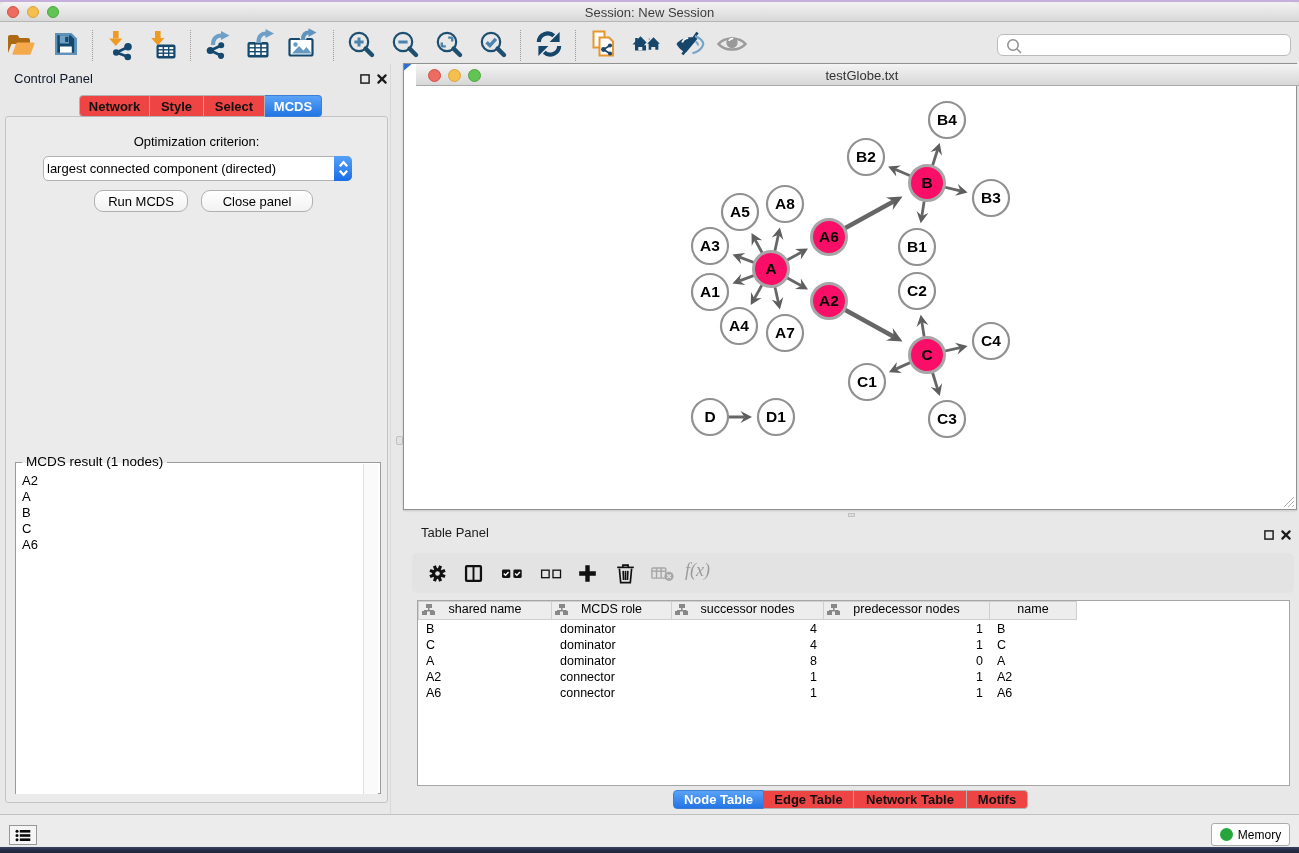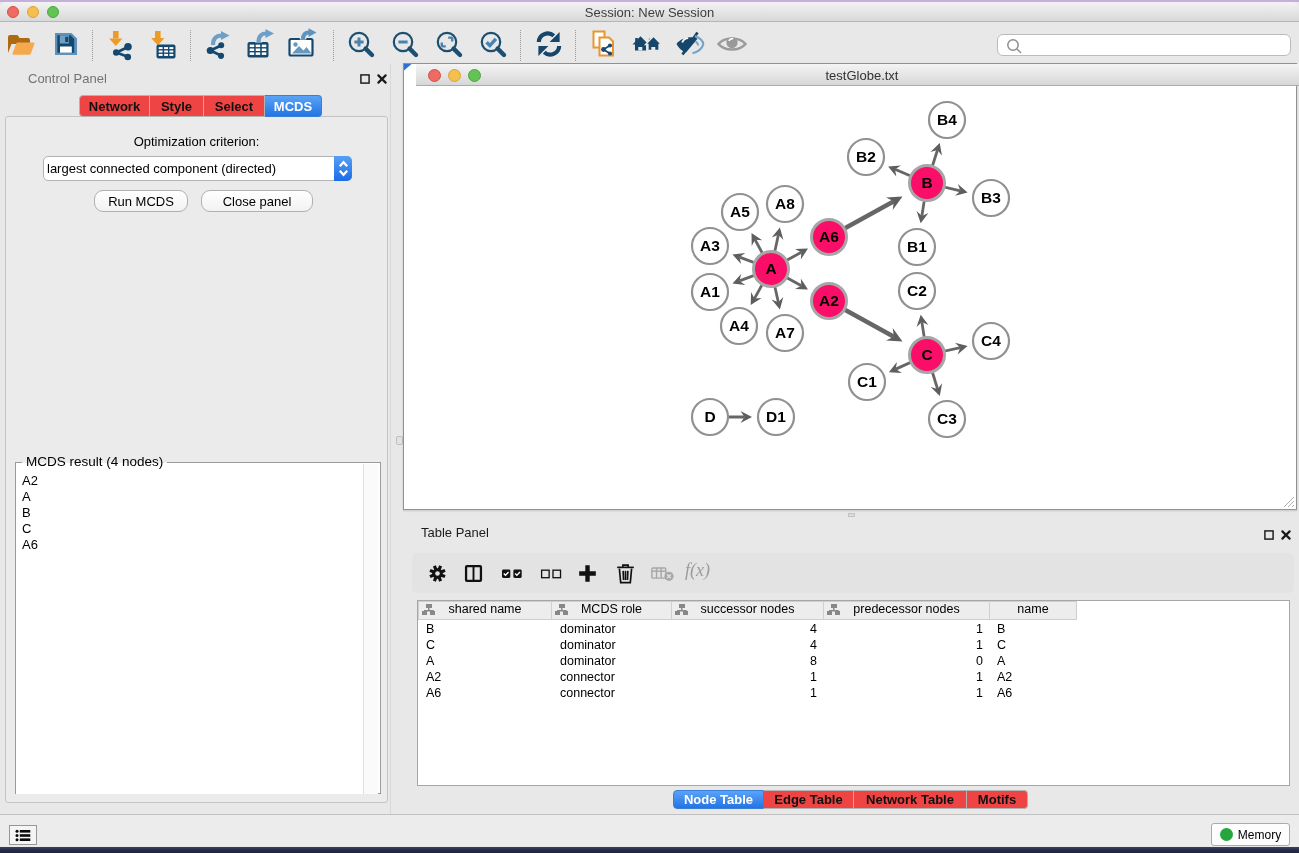--- a/index.html
+++ b/index.html
@@ -10,21 +10,21 @@
 #titlebar{left:0;top:0;width:1299px;height:20px;background:linear-gradient(#f3f3f3,#d8d8d8);border-bottom:1px solid #b6b6b6;border-radius:6px 6px 0 0}
 #titlebar .tl{top:4px;width:12px;height:12px;border-radius:50%}
 #title{width:100%;text-align:center;top:3px;font-size:13px;color:#3d3d3d}
 #toolbar{left:0;top:21px;width:1299px;height:41px}
 .sep{top:7px;width:0;height:31px;border-left:1px dotted #9a9a9a}
 .ticon{top:0;height:41px;display:flex;align-items:center;justify-content:center}
 #searchbox{left:997px;top:11px;width:294px;height:22px;background:#fff;border:1px solid #bcbcbc;border-radius:6px}
 #mainarea{left:0;top:60px;width:1299px;height:752px}
 
 #cp{left:0;top:0;width:393px;height:752px}
-#cphead{left:28px;top:9px;font-size:13px;color:#737373}
+#cphead{left:14px;top:9px;font-size:13px;color:#0f172a}
 #cpbody{left:5px;top:54px;width:383px;height:687px;background:#ebebeb;border:1px solid #c4c4c4;border-radius:3px}
 .tabrow{display:flex;font-size:13px;font-weight:bold}
 #cptabs{left:79px;top:33px;height:22px}
 .tab{background:#ef4444;border:1px solid #b3b3b3;border-left:none;color:#111;display:flex;align-items:center;justify-content:center;height:22px}
 .tab.first{border-left:1px solid #b3b3b3;border-radius:4px 0 0 4px}
 .tab.last{border-radius:0 4px 4px 0}
 .tab.sel{background:linear-gradient(#5aa3f7,#2374e4);border-color:#3a7fd5;color:#fff}
 #optlabel{left:0;top:18px;width:383px;text-align:center;font-size:13px;color:#000}
 #combo{left:38px;top:40px;width:309px;height:25px;background:#fff;border:1px solid #b2b2b2;border-radius:5px;font-size:13px;color:#000;line-height:23px;padding-left:3px}
 #combostep{right:-1px;top:-1px;width:18px;height:25px;background:linear-gradient(#55a0f6,#1a6ce8);border-radius:0 5px 5px 0}
@@ -274,21 +274,21 @@
 </div>
 <div class="abs" style="left:5px;top:54px;width:383px;height:687px">
 <div id="optlabel" class="abs">Optimization criterion:</div>
 <div id="combo" class="abs">largest connected component (directed)<div id="combostep" class="abs"><svg width="19" height="25" viewBox="0 0 19 25">
                 <path d="M5.8,10.3 L9.5,6.2 L13.2,10.3" fill="none" stroke="#fff" stroke-width="2.2"></path>
                 <path d="M5.8,14.7 L9.5,18.8 L13.2,14.7" fill="none" stroke="#fff" stroke-width="2.2"></path>
               </svg></div></div>
 <div id="runbtn" class="btn abs">Run MCDS</div>
 <div id="closebtn" class="btn abs">Close panel</div>
 <div id="fieldset" class="abs">
-<div id="fslegend" class="abs">MCDS result (4 nodes)</div>
+<div id="fslegend" class="abs">MCDS result (1 nodes)</div>
 <div id="fslist" class="abs">A2<br>A<br>B<br>C<br>A6</div>
 <div id="fsscroll" class="abs"></div>
 </div>
 </div>
 </div>
 <div class="abs" style="left:390px;top:2px;width:1px;height:750px;background:#d8d8d8"></div>
 <div class="abs" style="left:396px;top:374px;width:7px;height:9px;background:#e2e2e2;border:1px solid #c0c0c0;border-radius:2px"></div>
 <div id="netwin" class="abs">
 <div id="nettitle" class="abs">
 <div class="tl2 abs" style="left:12px;background:#ed6b60;border:1px solid #d35044"></div>

